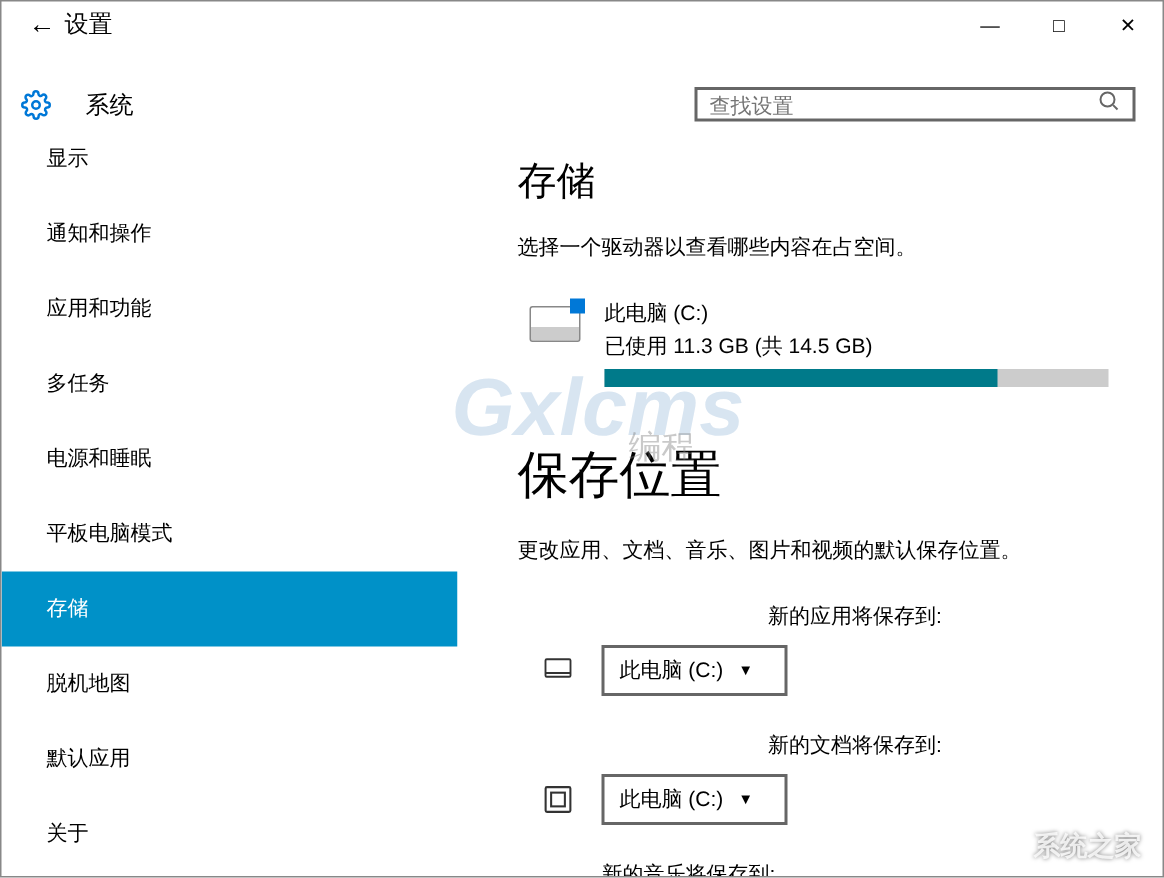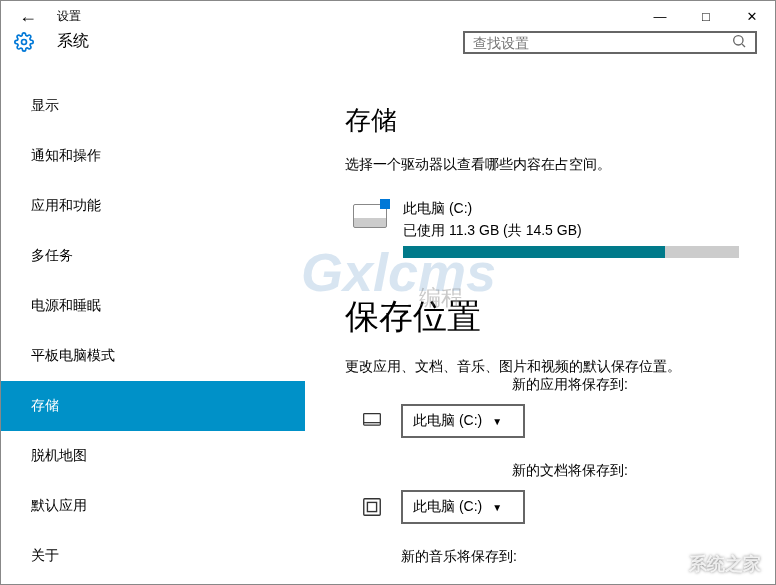--- a/index.html
+++ b/index.html
@@ -1,22 +1,22 @@
 <!DOCTYPE html>
 <html><head>
   <meta charset="utf-8">
   <style>
     * { margin: 0; padding: 0; box-sizing: border-box; font-family: "Microsoft YaHei", "Segoe UI", sans-serif; }
     body { width: 776px; height: 585px; background: #fff; border: 1px solid #888; overflow: hidden; position: relative; }
     .titlebar { height: 30px; display: flex; align-items: center; padding: 0 0 0 12px; }
     .titlebar .back { font-size: 18px; color: #000; padding: 0 6px; cursor: pointer; }
-    .titlebar .title { margin-left: 14px; font-size: 12px; color: #000; }
+    .titlebar .title { font-size: 16px; color: #000; }
     .titlebar .winbtns { margin-left: auto; display: flex; }
     .titlebar .winbtn { width: 46px; height: 30px; display: flex; align-items: center; justify-content: center; font-size: 13px; color: #000; }
-    .header { height: 50px; display: flex; align-items: flex-start; padding: 0 18px 0 12px; }
+    .header { height: 50px; display: flex; align-items: flex-end; padding: 0 18px 0 12px; }
     .header .gear { width: 22px; height: 22px; display: flex; align-items: center; justify-content: center; color: #0078d7; }
     .header .section { margin-left: 22px; font-size: 16px; font-weight: 400; color: #000; }
     .header .spacer { flex: 1; }
     .searchbox { width: 294px; height: 23px; border: 2px solid #666; display: flex; align-items: center; padding: 0 8px; }
     .searchbox input { border: none; outline: none; flex: 1; font-size: 14px; color: #666; background: transparent; }
     .searchbox .sicon { color: #666; }
     .content { display: flex; height: calc(100% - 80px); }
     .sidebar { width: 304px; overflow: hidden; }
     .sidebar-item { height: 50px; display: flex; align-items: center; padding-left: 30px; font-size: 14px; color: #000; cursor: pointer; }
     .sidebar-item.active { background: #0091c8; color: #fff; }
@@ -25,21 +25,21 @@
     .subtitle { font-size: 14px; margin-bottom: 26px; }
     .drive { display: flex; align-items: flex-start; gap: 16px; margin-bottom: 36px; margin-left: 8px; }
     .drive-icon { width: 34px; height: 24px; border: 1px solid #888; border-radius: 2px; background: linear-gradient(#fff 0%, #fff 60%, #ccc 60%, #ccc 100%); position: relative; margin-top: 4px; }
     .drive-icon::before { content: ""; position: absolute; top: -6px; right: -4px; width: 10px; height: 10px; background: #0078d7; }
     .drive-info { flex: 1; }
     .drive-name { font-size: 14px; margin-bottom: 4px; }
     .drive-usage { font-size: 14px; margin-bottom: 6px; }
     .drive-bar { width: 100%; height: 12px; background: #ccc; position: relative; }
     .drive-bar-fill { height: 100%; background: #007a8a; width: 78%; }
     .main h2 { font-size: 34px; font-weight: 400; margin-bottom: 18px; }
-    .savedesc { font-size: 14px; }
+    .savedesc { font-size: 14px; margin-bottom: 26px; }
     .save-row { margin-left: 14px; margin-bottom: 24px; text-align: center; }
     .save-row .label { font-size: 14px; margin-bottom: 10px; margin-left: 42px; }
     .save-row .ctrl { display: flex; align-items: center; gap: 16px; }
     .save-row .rowicon { width: 26px; height: 22px; display: flex; align-items: center; justify-content: center; color: #333; }
     .dropdown { height: 34px; min-width: 124px; border: 2px solid #666; display: flex; align-items: center; padding: 0 10px; font-size: 14px; cursor: pointer; }
     .dropdown .chev { margin-left: 10px; font-size: 10px; }
     .watermark { position: absolute; left: 300px; top: 240px; font-size: 54px; font-weight: bold; color: rgba(100,150,200,0.25); font-style: italic; pointer-events: none; }
     .watermark2 { position: absolute; left: 418px; top: 282px; font-size: 22px; color: rgba(120,120,120,0.4); pointer-events: none; }
     .bottomwm { position: absolute; right: 14px; bottom: 8px; font-size: 18px; color: rgba(255,255,255,0.8); font-weight: bold; text-shadow: 0 0 3px rgba(0,0,0,0.5); pointer-events: none; }
     .music-label { font-size: 14px; margin-left: 56px; }

